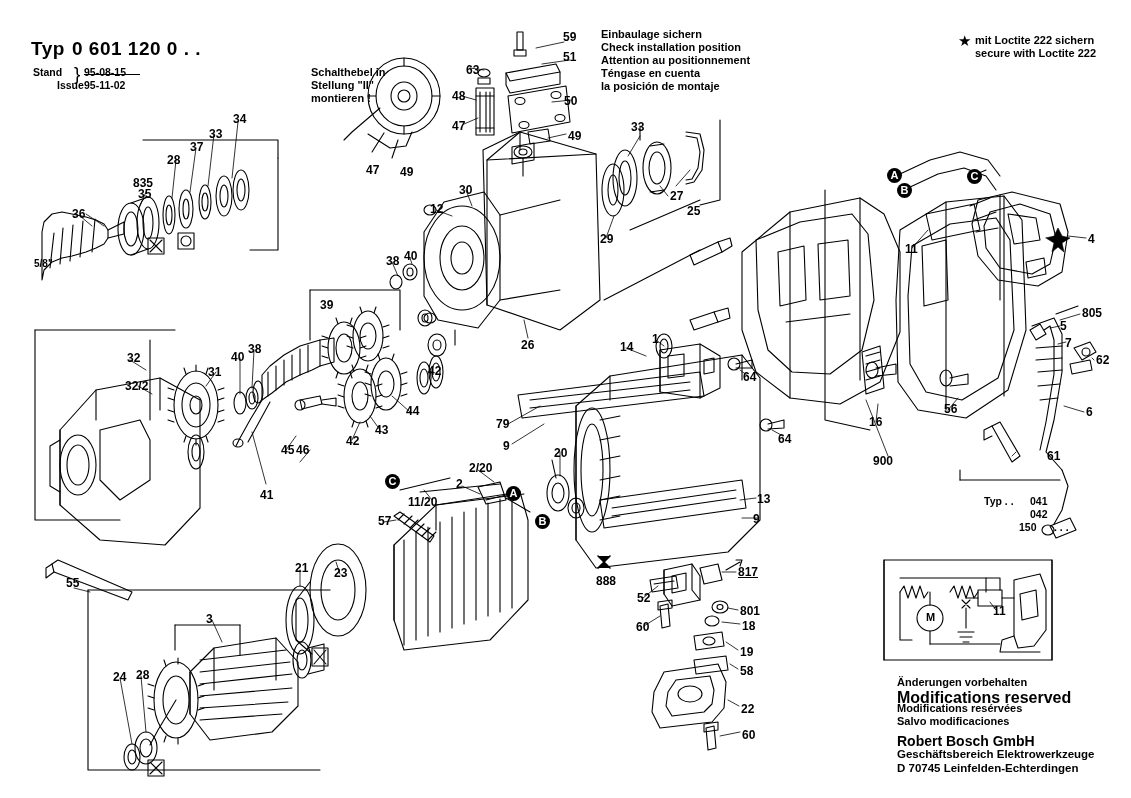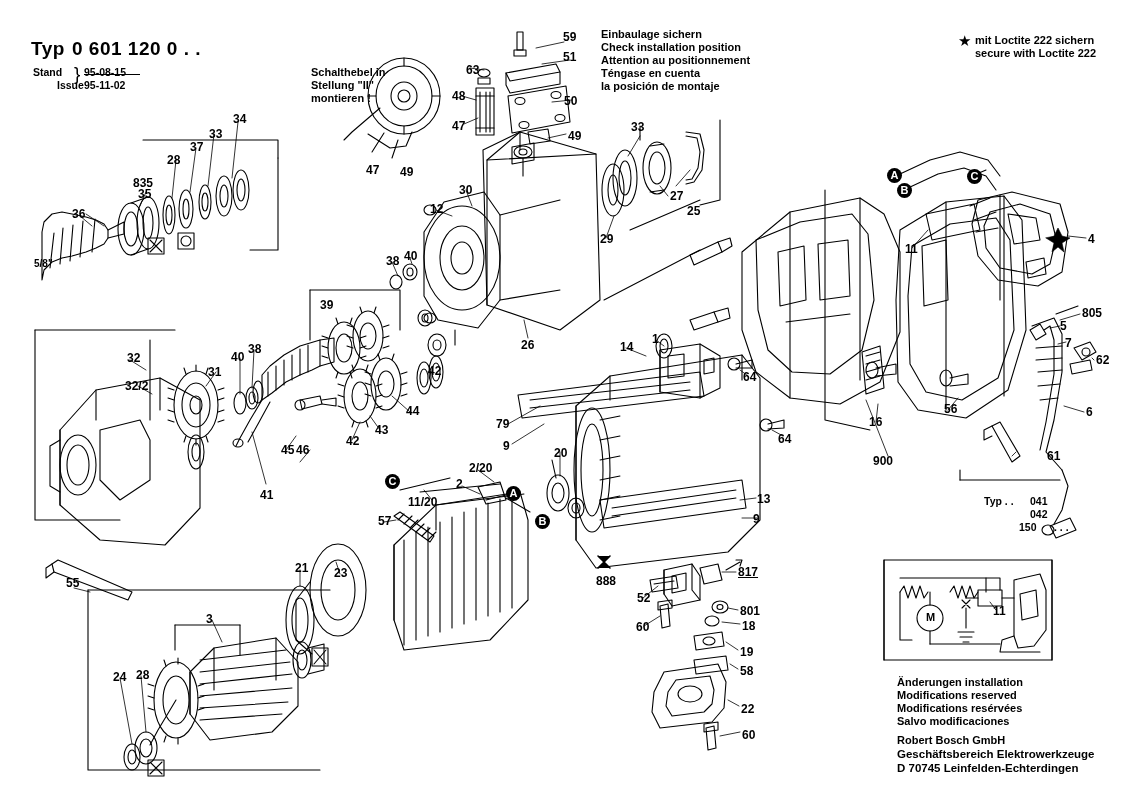--- a/index.html
+++ b/index.html
@@ -83,25 +83,25 @@
   <div class="t note-b" style="left:311px; top:92px;">montieren !</div>
 
   <div class="t" style="left:34px; top:258px; font-size:10px; font-weight:bold;">5/8"</div>
 
   <div class="t small-b" style="left:984px; top:496px;">Typ . .</div>
   <div class="t small-b" style="left:1030px; top:496px;">041</div>
   <div class="t small-b" style="left:1030px; top:509px;">042</div>
   <div class="t small-b" style="left:1019px; top:522px;">150</div>
   <div class="t small-b" style="left:1054px; top:522px;">. . .</div>
 
-  <div class="t" style="left:897px; top:676px; font-size:11px; font-weight:bold;">Änderungen installation</div>
-  <div class="t" style="left:897px; top:689px; font-size:11px; font-weight:bold;">Modifications reserved</div>
+  <div class="t" style="left:897px; top:676px; font-size:11px; font-weight:bold;">Änderungen vorbehalten</div>
+  <div class="t" style="left:897px; top:689px; font-size:16px; font-weight:bold;">Modifications reserved</div>
   <div class="t" style="left:897px; top:702px; font-size:11px; font-weight:bold;">Modifications resérvées</div>
   <div class="t" style="left:897px; top:715px; font-size:11px; font-weight:bold;">Salvo modificaciones</div>
-  <div class="t" style="left:897px; top:734px; font-size:11px; font-weight:bold;">Robert Bosch GmbH</div>
+  <div class="t" style="left:897px; top:734px; font-size:14px; font-weight:bold;">Robert Bosch GmbH</div>
   <div class="t" style="left:897px; top:748px; font-size:11.5px; font-weight:bold;">Geschäftsbereich Elektrowerkzeuge</div>
   <div class="t" style="left:897px; top:762px; font-size:11.5px; font-weight:bold;">D 70745 Leinfelden-Echterdingen</div>
 
   <svg class="abs" style="left:0; top:0;" width="1131" height="798" viewBox="0 0 1131 798">
     <g fill="none" stroke="#000" stroke-width="1.1" stroke-linejoin="round" stroke-linecap="round">
 
       <path d="M278,158 L278,140 L143,140"></path>
       <path d="M278,158 L278,250 L250,250"></path>
       <path d="M35,330 L35,520 L120,520"></path>
       <path d="M35,330 L175,330"></path>

